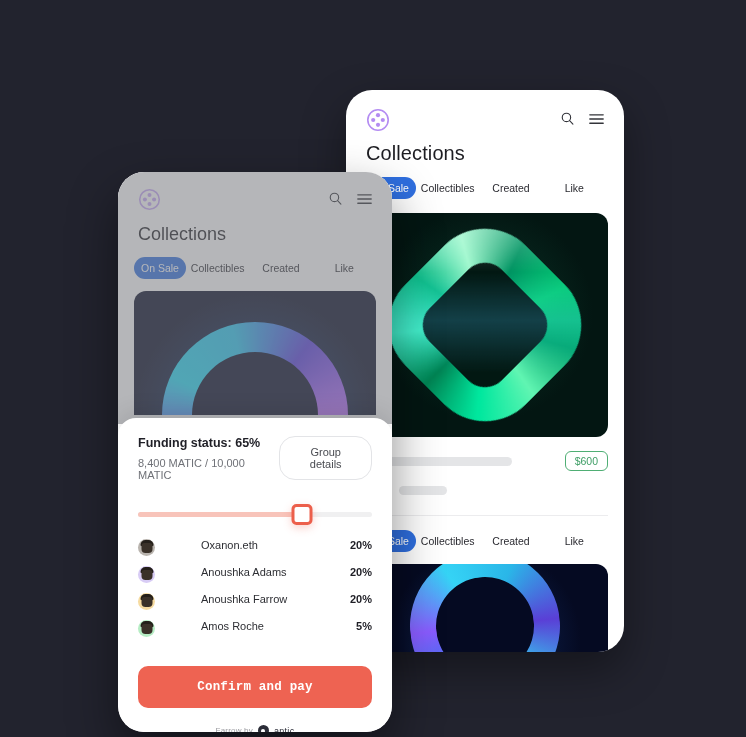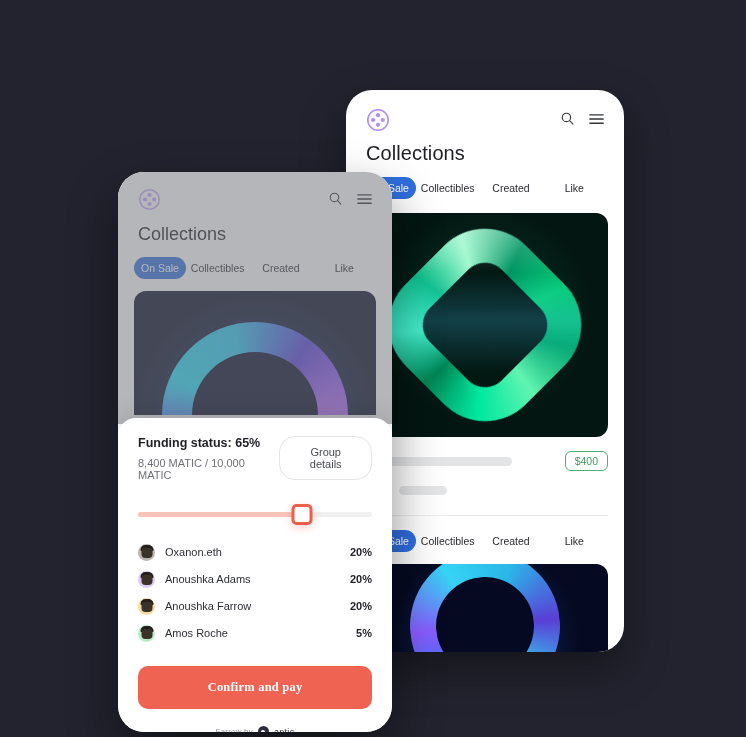--- a/index.html
+++ b/index.html
@@ -155,42 +155,42 @@
   }
   .slider-thumb {
     position:absolute; top:1px; left:70%; transform: translateX(-50%);
     width:21px; height:21px; background:#fff;
     border:3px solid #ec5f4b; border-radius:5px;
     box-shadow: 0 3px 8px rgba(236,95,75,.28);
     cursor:pointer;
   }
   .holders { margin-top: 14px; }
   .holder {
-    display:flex; align-items:center; height: 26px; margin-bottom: 1px;
+    display:flex; height: 26px; margin-bottom: 1px; gap: 36px;
   }
   .holder-ava {
     width:17px; height:17px; border-radius:50%; margin-right:10px;
     position:relative; overflow:hidden; flex:0 0 17px;
   }
   .holder-ava .face {
     position:absolute; left:50%; top:54%; transform:translate(-50%,-50%);
     width:11px; height:10px; border-radius:3px 3px 4px 4px;
     background:#3a3129;
   }
   .holder-ava .hair {
     position:absolute; left:50%; top:26%; transform:translate(-50%,-50%);
     width:13px; height:6px; border-radius:5px 5px 1px 1px; background:#241f1a;
   }
   .holder-name { font-size: 11px; color:#2d2e33; flex:1; }
   .holder-pct { font-size: 11px; color:#1f1f26; font-weight:700; }
   .cta {
     display:block; width: calc(100% - 0px); margin: 20px 0 0 0;
     background:#ee6352; color:#fff; border:none; border-radius:10px;
     padding: 14px 0; font-size: 12.5px; font-weight:700;
-    font-family:Liberation Serif, serif; cursor:pointer; letter-spacing:.2px;
+    font-family:Liberation Mono, monospace; cursor:pointer; letter-spacing:.2px;
   }
   .powered {
     display:flex; align-items:center; justify-content:center; gap:5px;
     margin-top: 17px; font-size: 8px; color:#9a9ba0; letter-spacing:.2px;
   }
   .powered .mark {
     width:11px; height:11px; border-radius:50%; background:#2b2d38;
     display:flex; align-items:center; justify-content:center;
   }
   .powered .mark i { width:4px; height:4px; border-radius:50%; background:#fff; display:block; }
@@ -239,21 +239,21 @@
       <div class="tab">Like</div>
     </div>
 
     <div class="pb-art">
       <div class="torus-green"></div>
     </div>
 
     <div class="pb-meta">
       <div class="skel-row">
         <div class="skel-bar" style="width:150px"></div>
-        <div class="price-pill">$400</div>
+        <div class="price-pill">$600</div>
       </div>
       <div class="skel-row2">
         <span class="ava-stack">
           <span style="background:#6d5c52"></span>
           <span style="background:#4b3f38"></span>
         </span>
         <div class="skel-bar" style="width:48px"></div>
       </div>
     </div>
 

